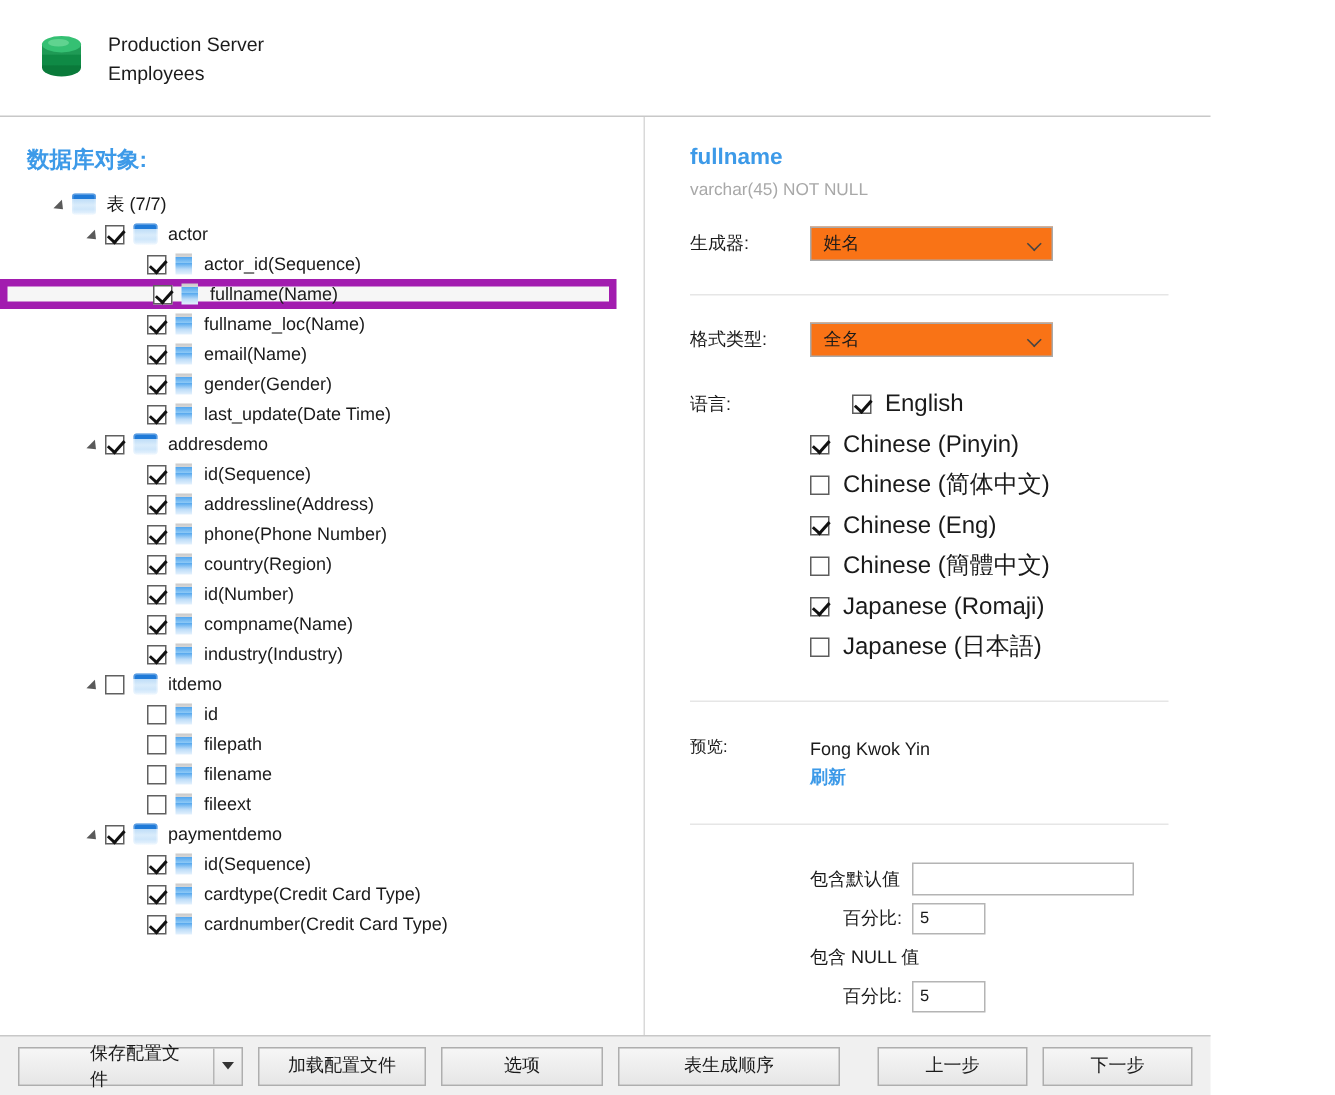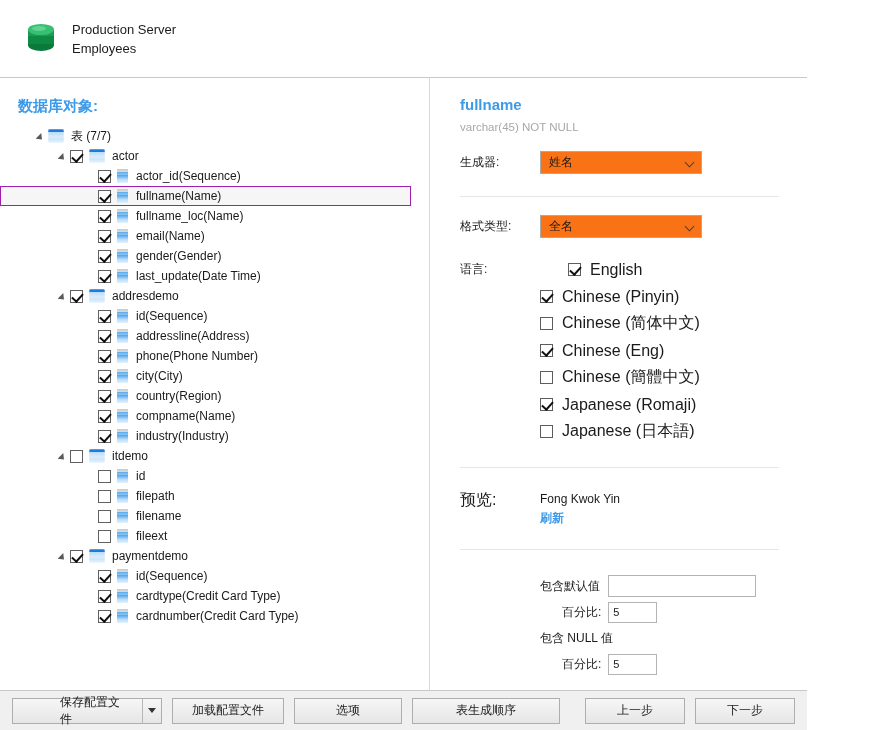--- a/index.html
+++ b/index.html
@@ -97,21 +97,21 @@
     height: 20px;
     display: flex;
     align-items: center;
     font-size: 12px;
     color: #1a1a1a;
     white-space: nowrap;
     padding-right: 18px;
   }
   .tree-row.selected {
     background: #f6f6f6;
-    border: 1px solid #a21caf;
+    border: 5px solid #a21caf;
     height: 20px;
     margin-right: 18px;
     padding-right: 0;
   }
   .twisty {
     width: 12px; height: 20px;
     flex: 0 0 12px;
     position: relative;
   }
   .twisty.open::before {
@@ -246,21 +246,21 @@
     width: 5px; height: 9px;
     border: solid #111;
     border-width: 0 2px 2px 0;
     transform: rotate(42deg);
   }
   .langs { margin-left: 80px; }
   .lang-first { margin-top: 18px; display: flex; align-items: center; gap: 28px; }
   .lang-first .lbl { width: 80px; flex: 0 0 80px; }
 
   .preview-row { display: flex; margin-top: 22px; }
-  .preview-row .lbl { width: 80px; flex: 0 0 80px; font-size: 16px; }
+  .preview-row .lbl { width: 80px; flex: 0 0 80px; font-size: 11px; }
   .preview-val { font-size: 12px; line-height: 18px; color: #1a1a1a; }
   .refresh-link {
     color: #3d9ae8;
     font-weight: bold;
     font-size: 12px;
     display: inline-block;
     margin-top: 2px;
     cursor: pointer;
   }
 
@@ -429,27 +429,27 @@
           <div class="tree-row ind-2">
             <span class="twisty"></span>
             <span class="cb checked"></span>
             <span class="col-icon"></span>
             <span class="tree-label">phone(Phone Number)</span>
           </div>
           <div class="tree-row ind-2">
             <span class="twisty"></span>
             <span class="cb checked"></span>
             <span class="col-icon"></span>
-            <span class="tree-label">city(City)</span>
-          </div>
-          <div class="tree-row ind-2">
-            <span class="twisty"></span>
-            <span class="cb checked"></span>
-            <span class="col-icon"></span>
             <span class="tree-label">country(Region)</span>
+          </div>
+          <div class="tree-row ind-2">
+            <span class="twisty"></span>
+            <span class="cb checked"></span>
+            <span class="col-icon"></span>
+            <span class="tree-label">id(Number)</span>
           </div>
           <div class="tree-row ind-2">
             <span class="twisty"></span>
             <span class="cb checked"></span>
             <span class="col-icon"></span>
             <span class="tree-label">compname(Name)</span>
           </div>
           <div class="tree-row ind-2">
             <span class="twisty"></span>
             <span class="cb checked"></span>

